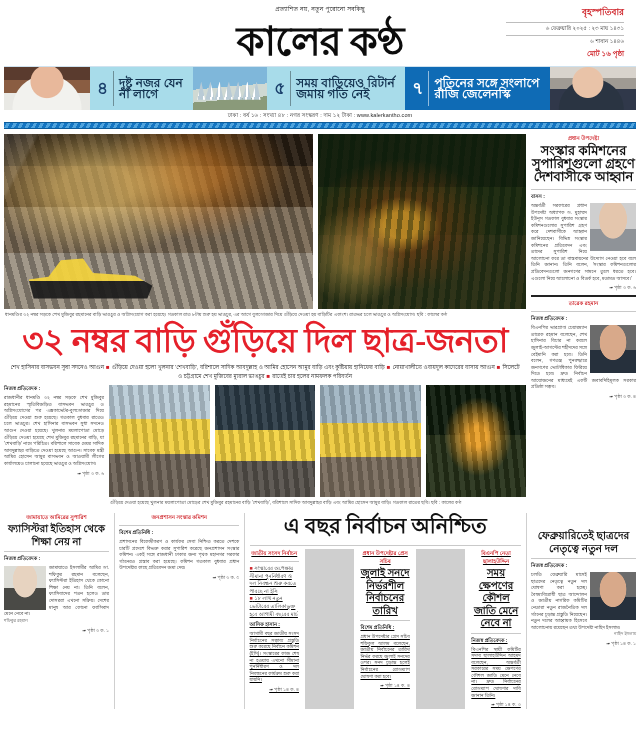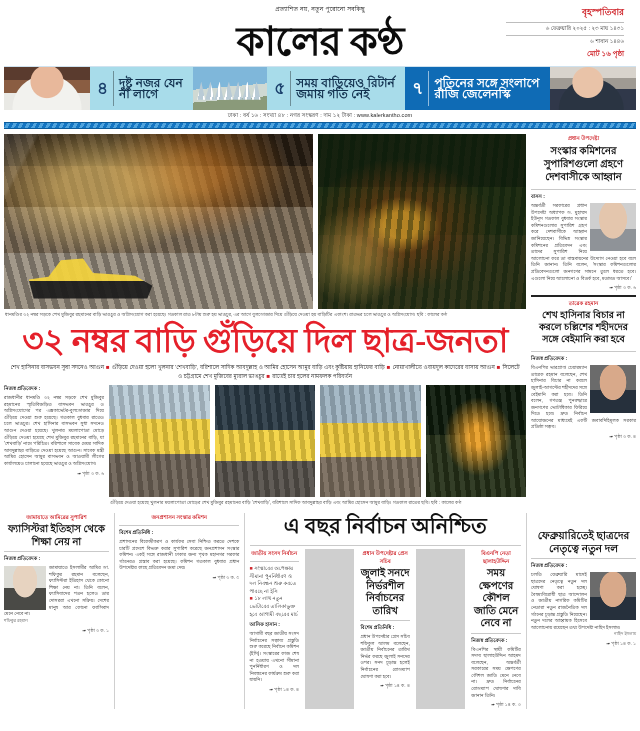--- a/index.html
+++ b/index.html
@@ -157,21 +157,21 @@
   .p4.d { background: radial-gradient(ellipse at 52% 46%, rgba(255,170,40,.9) 0 12%, transparent 46%), linear-gradient(180deg,#0d1a0b 0 45%, #253018 45% 100%); }
   .p4::after{
     content:""; position:absolute; inset:0;
     background: repeating-linear-gradient(84deg, rgba(0,0,0,.16) 0 5px, rgba(255,255,255,.07) 5px 10px);
   }
 
   
   .kicker { color:#d0282e; font-size:5.4px; font-weight:bold; text-align:center; margin: 1px 0 1px; }
   .side-head {
     font-family:"Liberation Serif","DejaVu Serif",serif; font-weight:bold;
-    font-size: 10px; line-height: 13px; text-align:center; color:#111; padding-bottom:3px;
+    font-size: 13px; line-height: 13px; text-align:center; color:#111; padding-bottom:3px;
   }
   .side-head.sm { font-size: 9.5px; line-height: 12px; }
   .hr { height:1px; background:#c9c9c9; margin: 3px 0; }
   .hr.thick { height:2px; background:#222; }
   .mugshot { width:46px; height:48px; float:right; margin: 0 0 2px 3px;
     background: radial-gradient(ellipse at 50% 34%, #e4c6ad 0 42%, transparent 44%), linear-gradient(180deg,#cfcfcf 0 55%, #8f9398 55% 100%); }
   .mugshot.dark { background: radial-gradient(ellipse at 50% 36%, #d8a98a 0 40%, transparent 42%), linear-gradient(180deg,#6b6b6b 0 52%, #26303c 52% 100%); }
 
   
   .bottom { display:flex; gap:5px; padding: 4px 4px 0; align-items:flex-start; }
@@ -182,21 +182,21 @@
   .b4 { width: 105px; flex:0 0 105px; }
   .b-head {
     font-family:"Liberation Serif","DejaVu Serif",serif; font-weight:bold;
     font-size: 10px; line-height:12.5px; text-align:center; color:#111;
   }
   .b-head.big { font-size: 21px; line-height:25px; padding: 1px 0 3px; }
   .b-head.mid { font-size: 10.5px; line-height:13px;margin-top:16px; }
   .b-photo { width:42px; height:44px; float:left; margin: 1px 3px 1px 0;
     background: radial-gradient(ellipse at 50% 32%, #e7d3c0 0 40%, transparent 42%), linear-gradient(180deg,#dcdcd6 0 50%, #4a4a46 50% 100%); }
   .b-photo-cap { font-size:4.2px; color:#555; }
-  .two-sub { display:flex; gap:6px; }
+  .two-sub { display:flex; gap:6px;text-decoration:underline; }
   .two-sub > div { flex:1 1 0; }
   .bullet { font-size:5.2px; line-height:7.6px; color:#222; }
   .bullet .dot { color:#d0282e; }
   .vline { width:1px; background:#cfcfcf; align-self:stretch; }
 </style>
 </head>
 <body>
 
 <div class="page">
 
@@ -281,21 +281,20 @@
         <div class="byline">বাসস :</div>
         <div class="mugshot"></div>
         <div class="para">অন্তর্বর্তী সরকারের প্রধান উপদেষ্টা অধ্যাপক ড. মুহাম্মদ ইউনূস গতকাল বুধবার সংস্কার কমিশনগুলোর সুপারিশ গ্রহণ করে দেশবাসীকে আহ্বান জানিয়েছেন। বিভিন্ন সংস্কার কমিশনের প্রতিবেদন এবং তাদের সুপারিশ নিয়ে আলোচনা করে তা বাস্তবায়নের উদ্যোগ নেওয়া হবে বলে তিনি জানান। তিনি বলেন, 'সংস্কার কমিশনগুলোর প্রতিবেদনগুলো জনগণের সামনে তুলে ধরতে হবে। এগুলো নিয়ে আলোচনা ও বিতর্ক হবে, মতামত আসবে।'</div>
         <div class="jump">➠ পৃষ্ঠা ৩ ক. ৬</div>
       </div>
 
       <div class="hr thick"></div>
 
       <div>
         <div class="kicker">তারেক রহমান</div>
-        <div class="side-head sm">শেখ হাসিনার বিচার না করলে চল্লিশের শহীদদের সঙ্গে বেইমানি করা হবে</div>
         <div class="hr"></div>
         <div class="byline">নিজস্ব প্রতিবেদক :</div>
         <div class="mugshot dark"></div>
         <div class="para">বিএনপির ভারপ্রাপ্ত চেয়ারম্যান তারেক রহমান বলেছেন, শেখ হাসিনার বিচার না করলে জুলাই-আগস্টের শহীদদের সঙ্গে বেইমানি করা হবে। তিনি বলেন, গণতন্ত্র পুনরুদ্ধারে জনগণের ভোটাধিকার ফিরিয়ে দিতে হবে। দ্রুত নির্বাচন আয়োজনের মাধ্যমেই একটি জবাবদিহিমূলক সরকার প্রতিষ্ঠা সম্ভব।</div>
         <div class="jump">➠ পৃষ্ঠা ৩ ক. ৪</div>
       </div>
     </div>
   </div>
 
   <div class="bottom">

